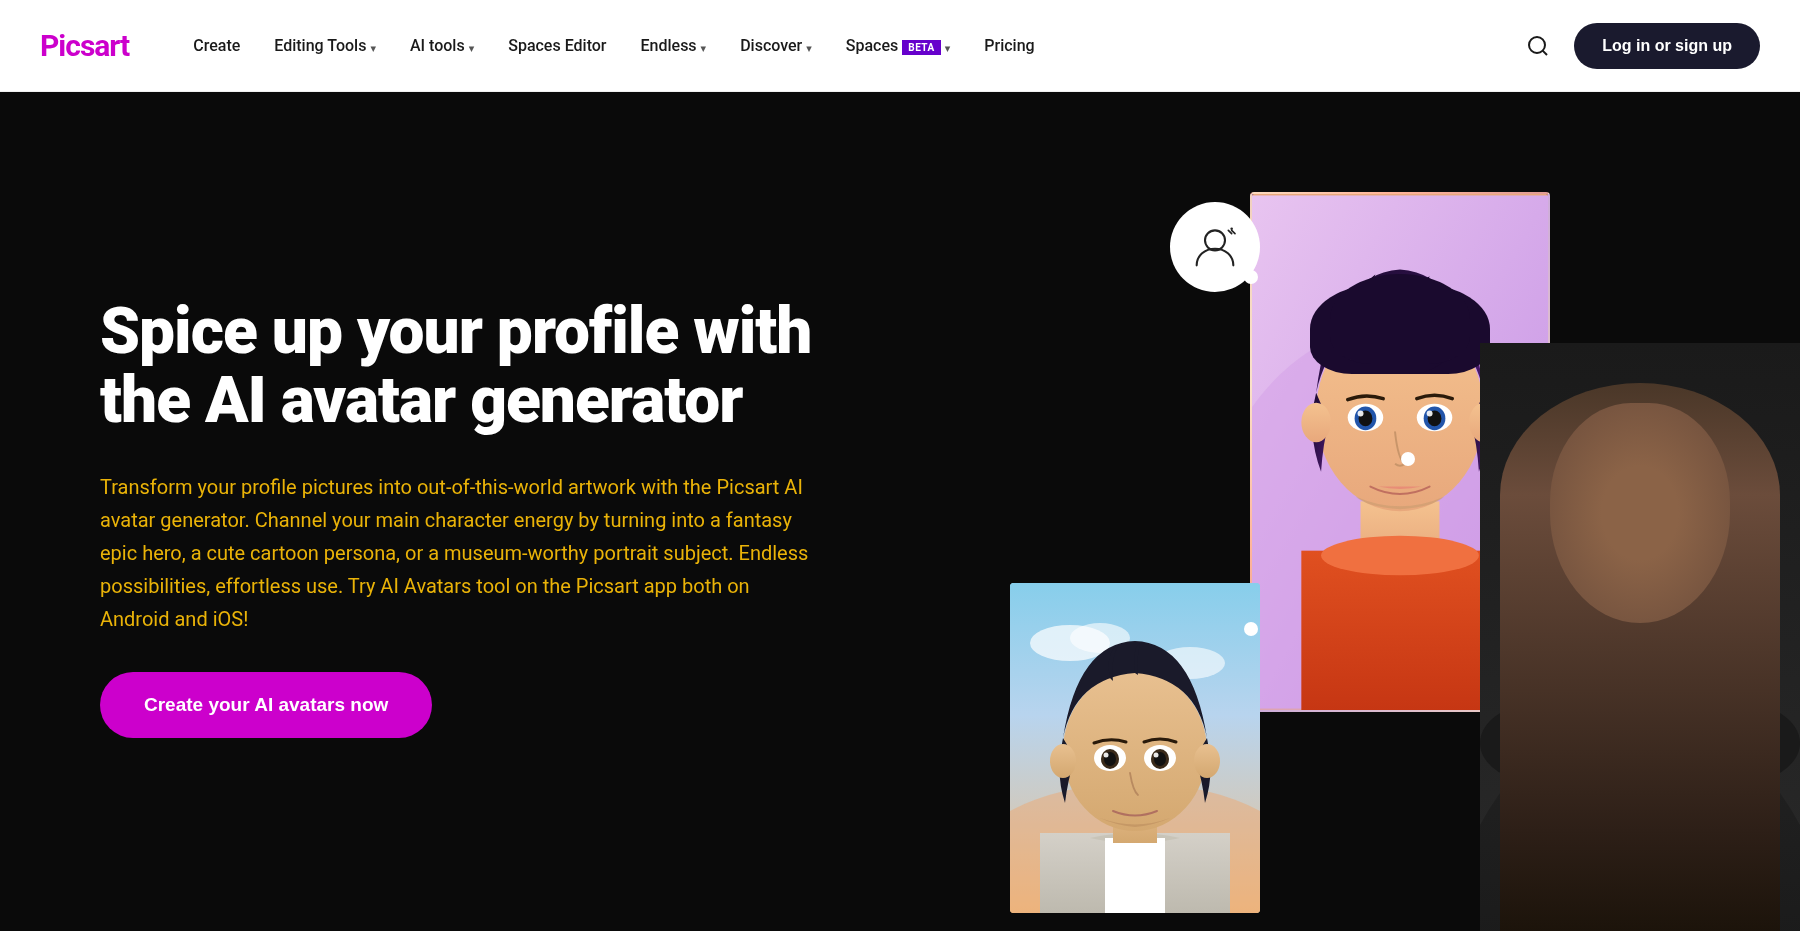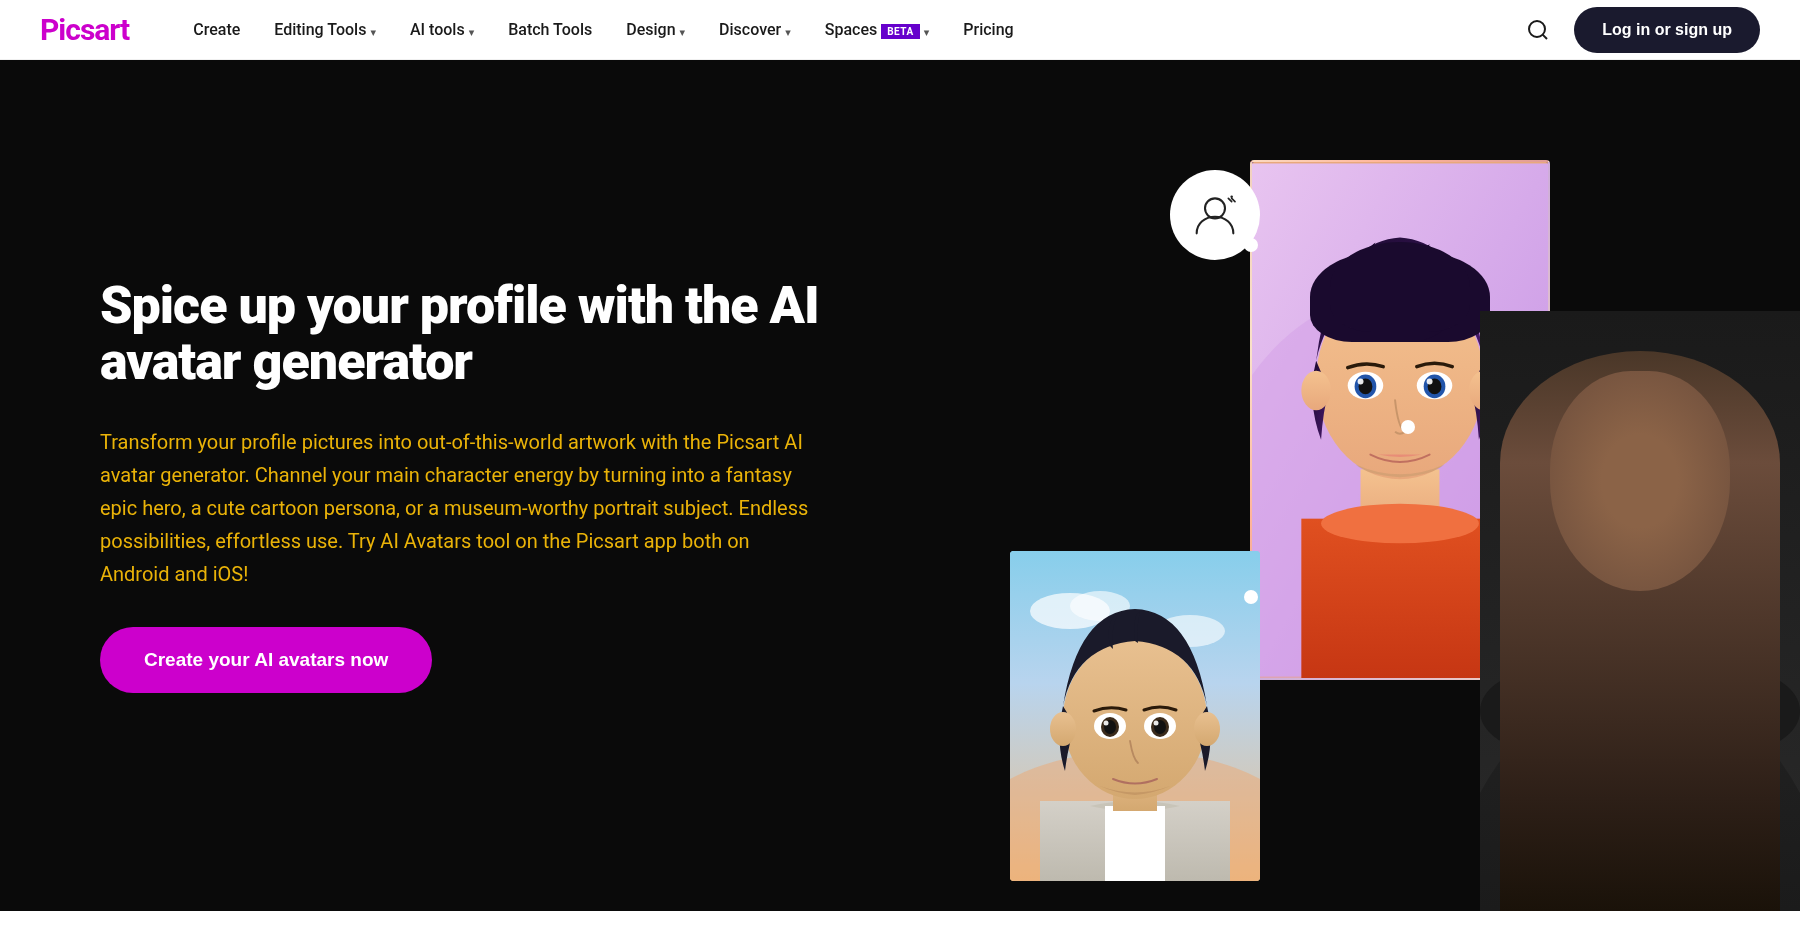--- a/index.html
+++ b/index.html
@@ -3,21 +3,21 @@
   <meta charset="utf-8">
   <style>
     * { margin: 0; padding: 0; box-sizing: border-box; }
     body { font-family: -apple-system, BlinkMacSystemFont, 'Segoe UI', Roboto, sans-serif; width: 1800px; overflow-x: hidden; }
 
     
     .navbar {
       display: flex;
       align-items: center;
       padding: 0 40px;
-      height: 60px;
+      height: 92px;
       background: #ffffff;
       border-bottom: 1px solid #f0f0f0;
       position: relative;
       z-index: 10;
     }
     .logo {
       display: flex;
       align-items: center;
       margin-right: 50px;
       flex-shrink: 0;
@@ -103,21 +103,21 @@
       padding: 60px 80px 60px 100px;
       position: relative;
       overflow: hidden;
     }
     .hero-content {
       flex: 1;
       max-width: 800px;
       z-index: 2;
     }
     .hero-title {
-      font-size: 52px;
+      font-size: 64px;
       font-weight: 900;
       color: #ffffff;
       line-height: 1.08;
       margin-bottom: 36px;
       letter-spacing: -1px;
     }
     .hero-description {
       font-size: 20px;
       color: #eab308;
       line-height: 1.65;
@@ -298,24 +298,24 @@
     </div>
     <div class="nav-item">
       <span>Editing Tools</span>
       <span class="chevron">▾</span>
     </div>
     <div class="nav-item">
       <span>AI tools</span>
       <span class="chevron">▾</span>
     </div>
     <div class="nav-item">
-      <span>Batch Tools</span>
-    </div>
-    <div class="nav-item">
-      <span>Design</span>
+      <span>Spaces Editor</span>
+    </div>
+    <div class="nav-item">
+      <span>Endless</span>
       <span class="chevron">▾</span>
     </div>
     <div class="nav-item">
       <span>Discover</span>
       <span class="chevron">▾</span>
     </div>
     <div class="nav-item">
       <span>Spaces</span>
       <span class="spaces-badge">BETA</span>
       <span class="chevron">▾</span>

